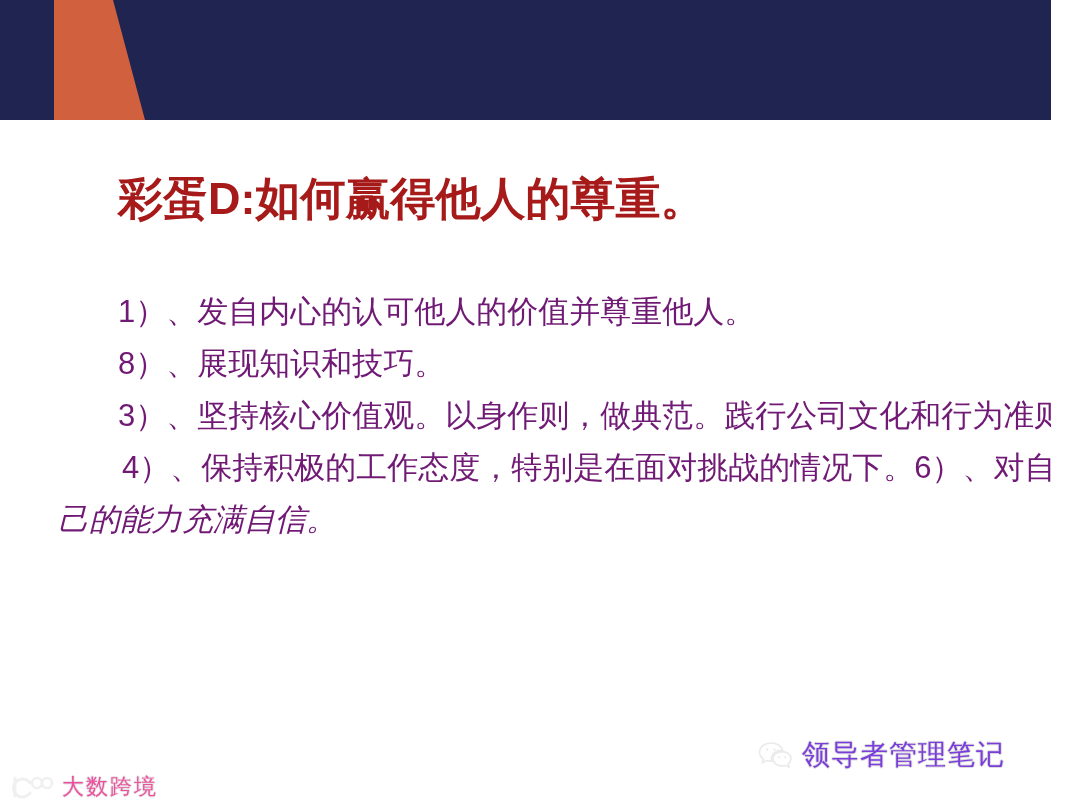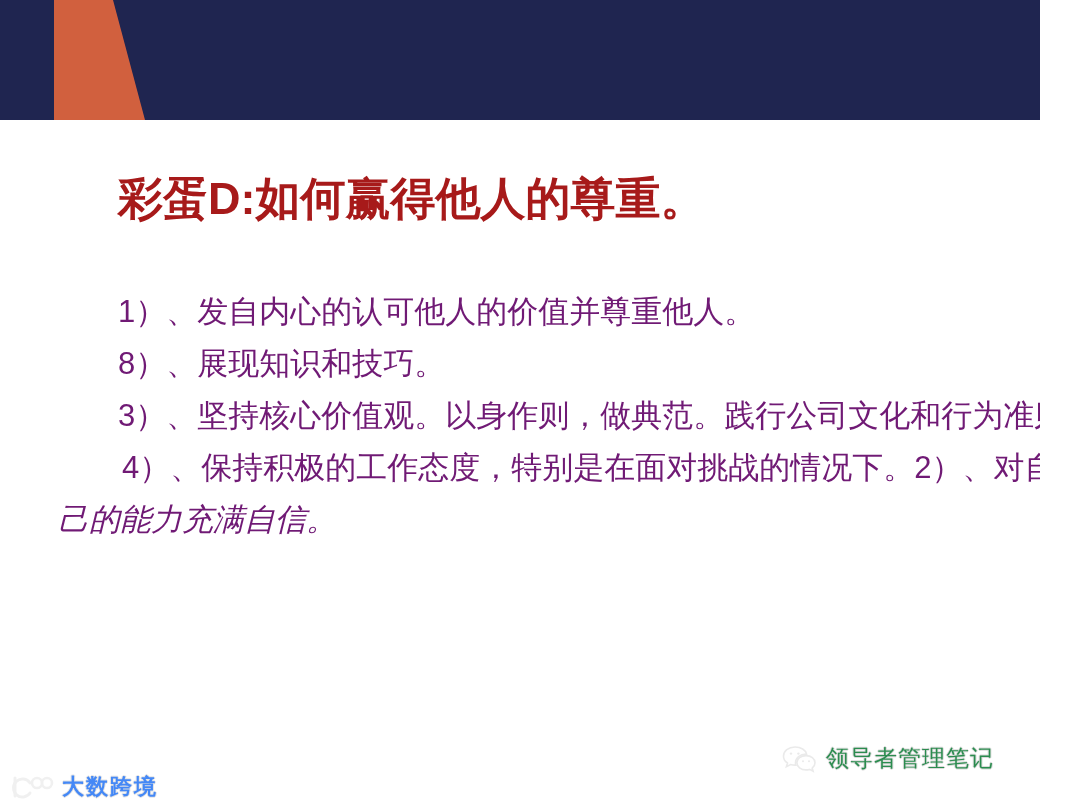--- a/index.html
+++ b/index.html
@@ -9,20 +9,21 @@
   }
   body {
     font-family: "Liberation Sans", "DejaVu Sans", sans-serif;
   }
   .slide {
     position: relative;
     width: 1040px;
     height: 810px;
     background: #ffffff;
     overflow: hidden;
+    padding-left: 11px;
   }
 
   
   .header-band {
     position: absolute;
     left: 0;
     top: 0;
     width: 1080px;
     height: 120px;
     background: #1f2550;
@@ -78,22 +79,22 @@
     gap: 8px;
     opacity: 0.95;
   }
   .wm-left .wm-logo {
     width: 44px;
     height: 26px;
     display: block;
   }
   .wm-left .wm-text {
     font-size: 22px;
-    font-weight: bold;
-    color: #3b82f6;
+    font-weight: normal;
+    color: #ec4899;
     text-shadow:
        1px 0 0 #e3e3e3, -1px 0 0 #e3e3e3,
        0 1px 0 #e3e3e3, 0 -1px 0 #e3e3e3;
     letter-spacing: 2px;
   }
 
   .wm-right {
     position: absolute;
     right: 46px;
     bottom: 36px;
@@ -101,22 +102,22 @@
     align-items: center;
     gap: 10px;
     opacity: 0.9;
   }
   .wm-right .wm-wechat {
     width: 34px;
     height: 28px;
     display: block;
   }
   .wm-right .wm-text {
-    font-size: 23px;
-    color: #15803d;
+    font-size: 28px;
+    color: #6d28d9;
     text-shadow:
        1px 0 0 #d8d8d8, -1px 0 0 #d8d8d8,
        0 1px 0 #d8d8d8, 0 -1px 0 #d8d8d8;
     letter-spacing: 1px;
   }
 </style>
 </head>
 <body>
 
 <div class="slide">
@@ -126,21 +127,21 @@
       <polygon points="54,0 113,0 145,120 54,120" fill="#d1603e"></polygon>
     </svg>
   </div>
 
   <div class="title">彩蛋D:如何赢得他人的尊重。</div>
 
   <div class="body-block">
     <div class="body-line indent1">1）、发自内心的认可他人的价值并尊重他人。</div>
     <div class="body-line indent1">8）、展现知识和技巧。</div>
     <div class="body-line indent1">3）、坚持核心价值观。以身作则，做典范。践行公司文化和行为准则。</div>
-    <div class="body-line indent2">4）、保持积极的工作态度，特别是在面对挑战的情况下。2）、对自</div>
+    <div class="body-line indent2">4）、保持积极的工作态度，特别是在面对挑战的情况下。6）、对自</div>
     <div class="body-line flush">己的能力充满自信。</div>
   </div>
 
   <div class="wm-left">
     <svg class="wm-logo" viewBox="0 0 44 26">
       <path d="M5 4 L5 22" stroke="#f0f0f0" stroke-width="3" fill="none" stroke-linecap="round"></path>
       <path d="M20 9 A9 9 0 1 0 20 19" stroke="#f0f0f0" stroke-width="3" fill="none" stroke-linecap="round"></path>
       <circle cx="27" cy="9" r="5" stroke="#f0f0f0" stroke-width="2.6" fill="none"></circle>
       <circle cx="37" cy="9" r="5" stroke="#f0f0f0" stroke-width="2.6" fill="none"></circle>
     </svg>

